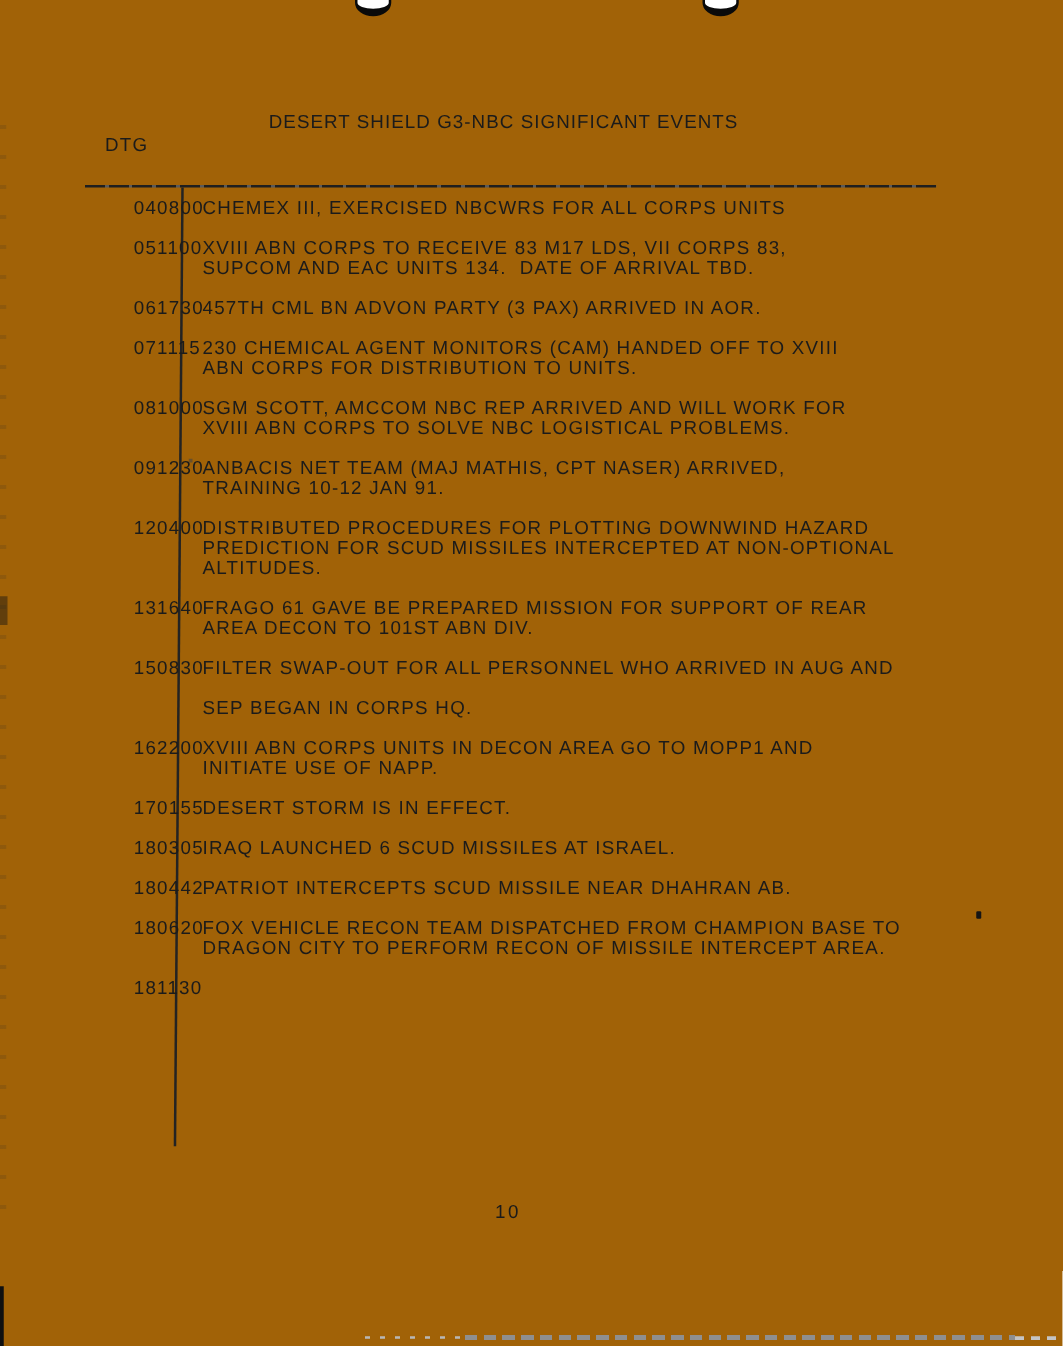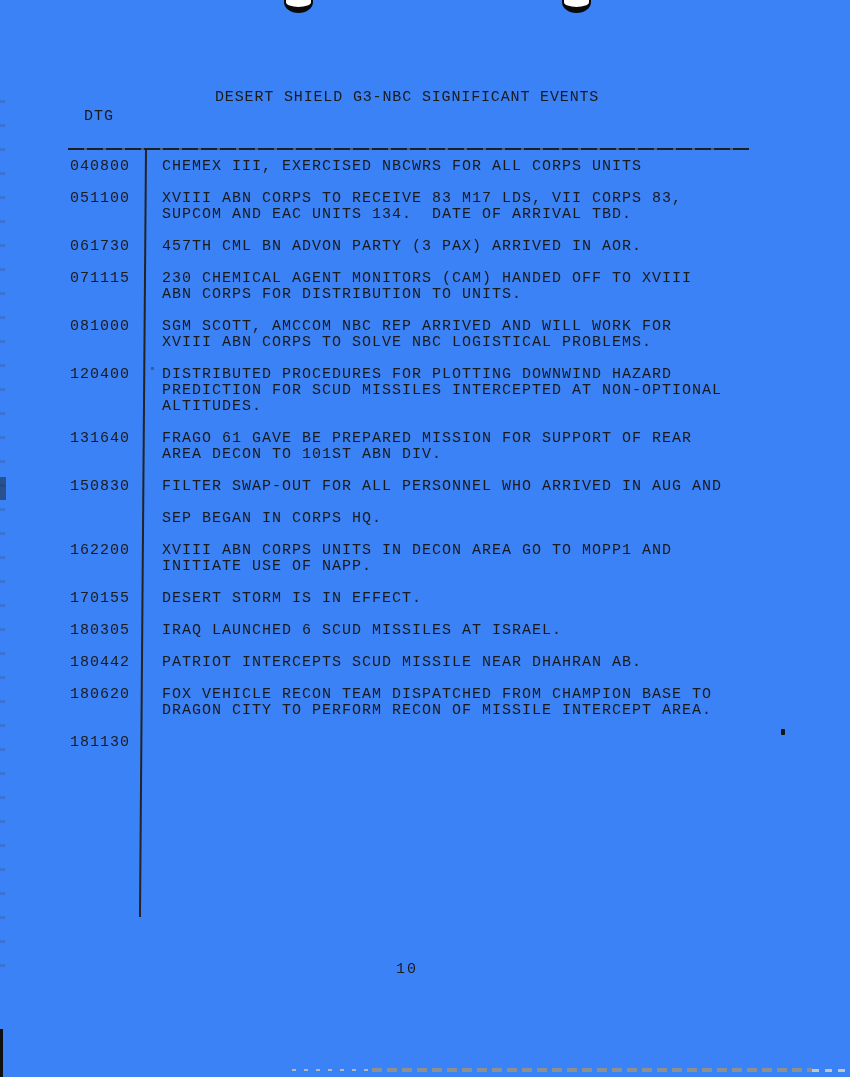--- a/index.html
+++ b/index.html
@@ -4,23 +4,23 @@
 <style>
   html, body {
     margin: 0;
     padding: 0;
     background: #ffffff;
   }
   .page {
     position: relative;
     width: 850px;
     height: 1077px;
-    background: #3b82f6;
+    background: #a16207;
     overflow: hidden;
-    font-family: Liberation Mono, monospace;
+    font-family: Liberation Sans, sans-serif;
     color: #1b1b1b;
   }
 
   
   .punch {
     position: absolute;
     top: -4px;
     width: 29px;
     height: 17px;
     background: #ffffff;
@@ -81,21 +81,21 @@
     display: flex;
     margin-bottom: 16px;
     font-size: 15px;
     line-height: 16px;
     letter-spacing: 1px;
   }
   .row:nth-child(10) { }  
   .row .dtg {
     box-sizing: border-box;
     width: 162px;
-    padding-left: 70px;
+    padding-left: 107px;
     flex: 0 0 162px;
     white-space: pre;
   }
   .row .text {
     white-space: pre;
     flex: 1 1 auto;
   }
 
   .page-number {
     position: absolute;
@@ -220,20 +220,25 @@
       <div class="text">230 CHEMICAL AGENT MONITORS (CAM) HANDED OFF TO XVIII
 ABN CORPS FOR DISTRIBUTION TO UNITS.</div>
     </div>
 
     <div class="row">
       <div class="dtg">081000</div>
       <div class="text">SGM SCOTT, AMCCOM NBC REP ARRIVED AND WILL WORK FOR
 XVIII ABN CORPS TO SOLVE NBC LOGISTICAL PROBLEMS.</div>
     </div>
 
+    <div class="row">
+      <div class="dtg">091230</div>
+      <div class="text">ANBACIS NET TEAM (MAJ MATHIS, CPT NASER) ARRIVED,
+TRAINING 10-12 JAN 91.</div>
+    </div>
 
 
     <div class="row">
       <div class="dtg">120400</div>
       <div class="text">DISTRIBUTED PROCEDURES FOR PLOTTING DOWNWIND HAZARD
 PREDICTION FOR SCUD MISSILES INTERCEPTED AT NON-OPTIONAL
 ALTITUDES.</div>
     </div>
 
     <div class="row">

